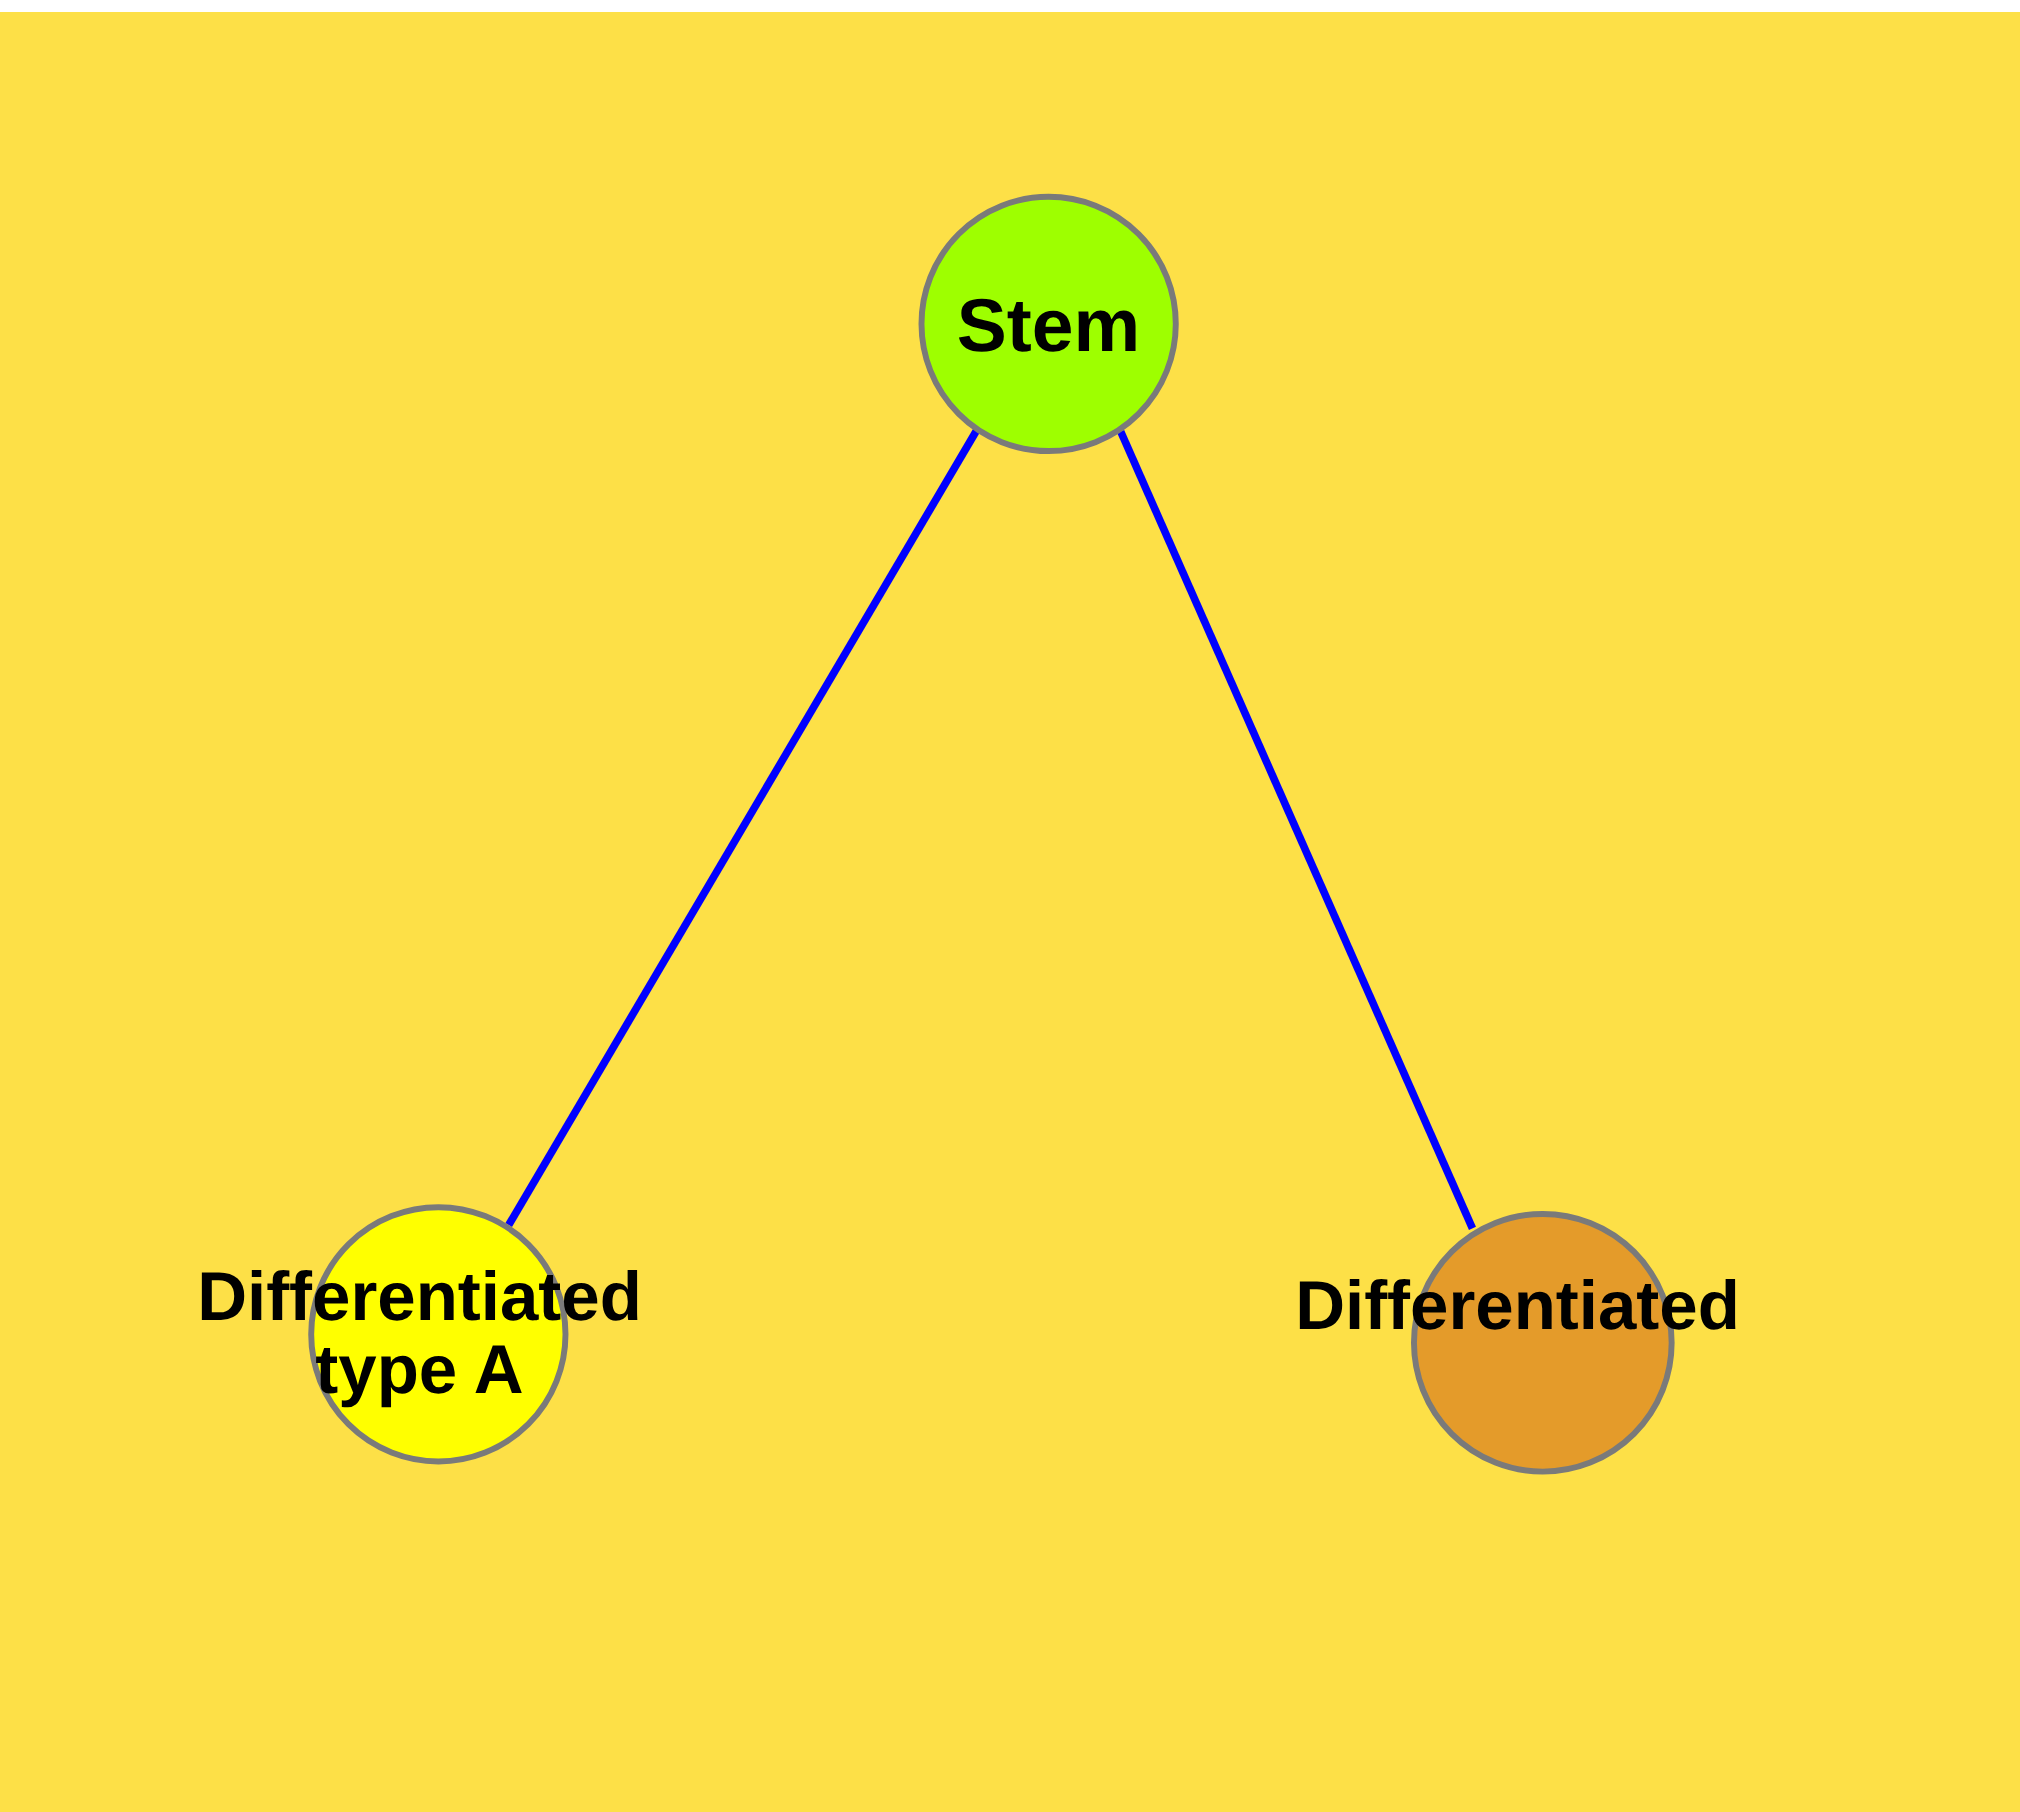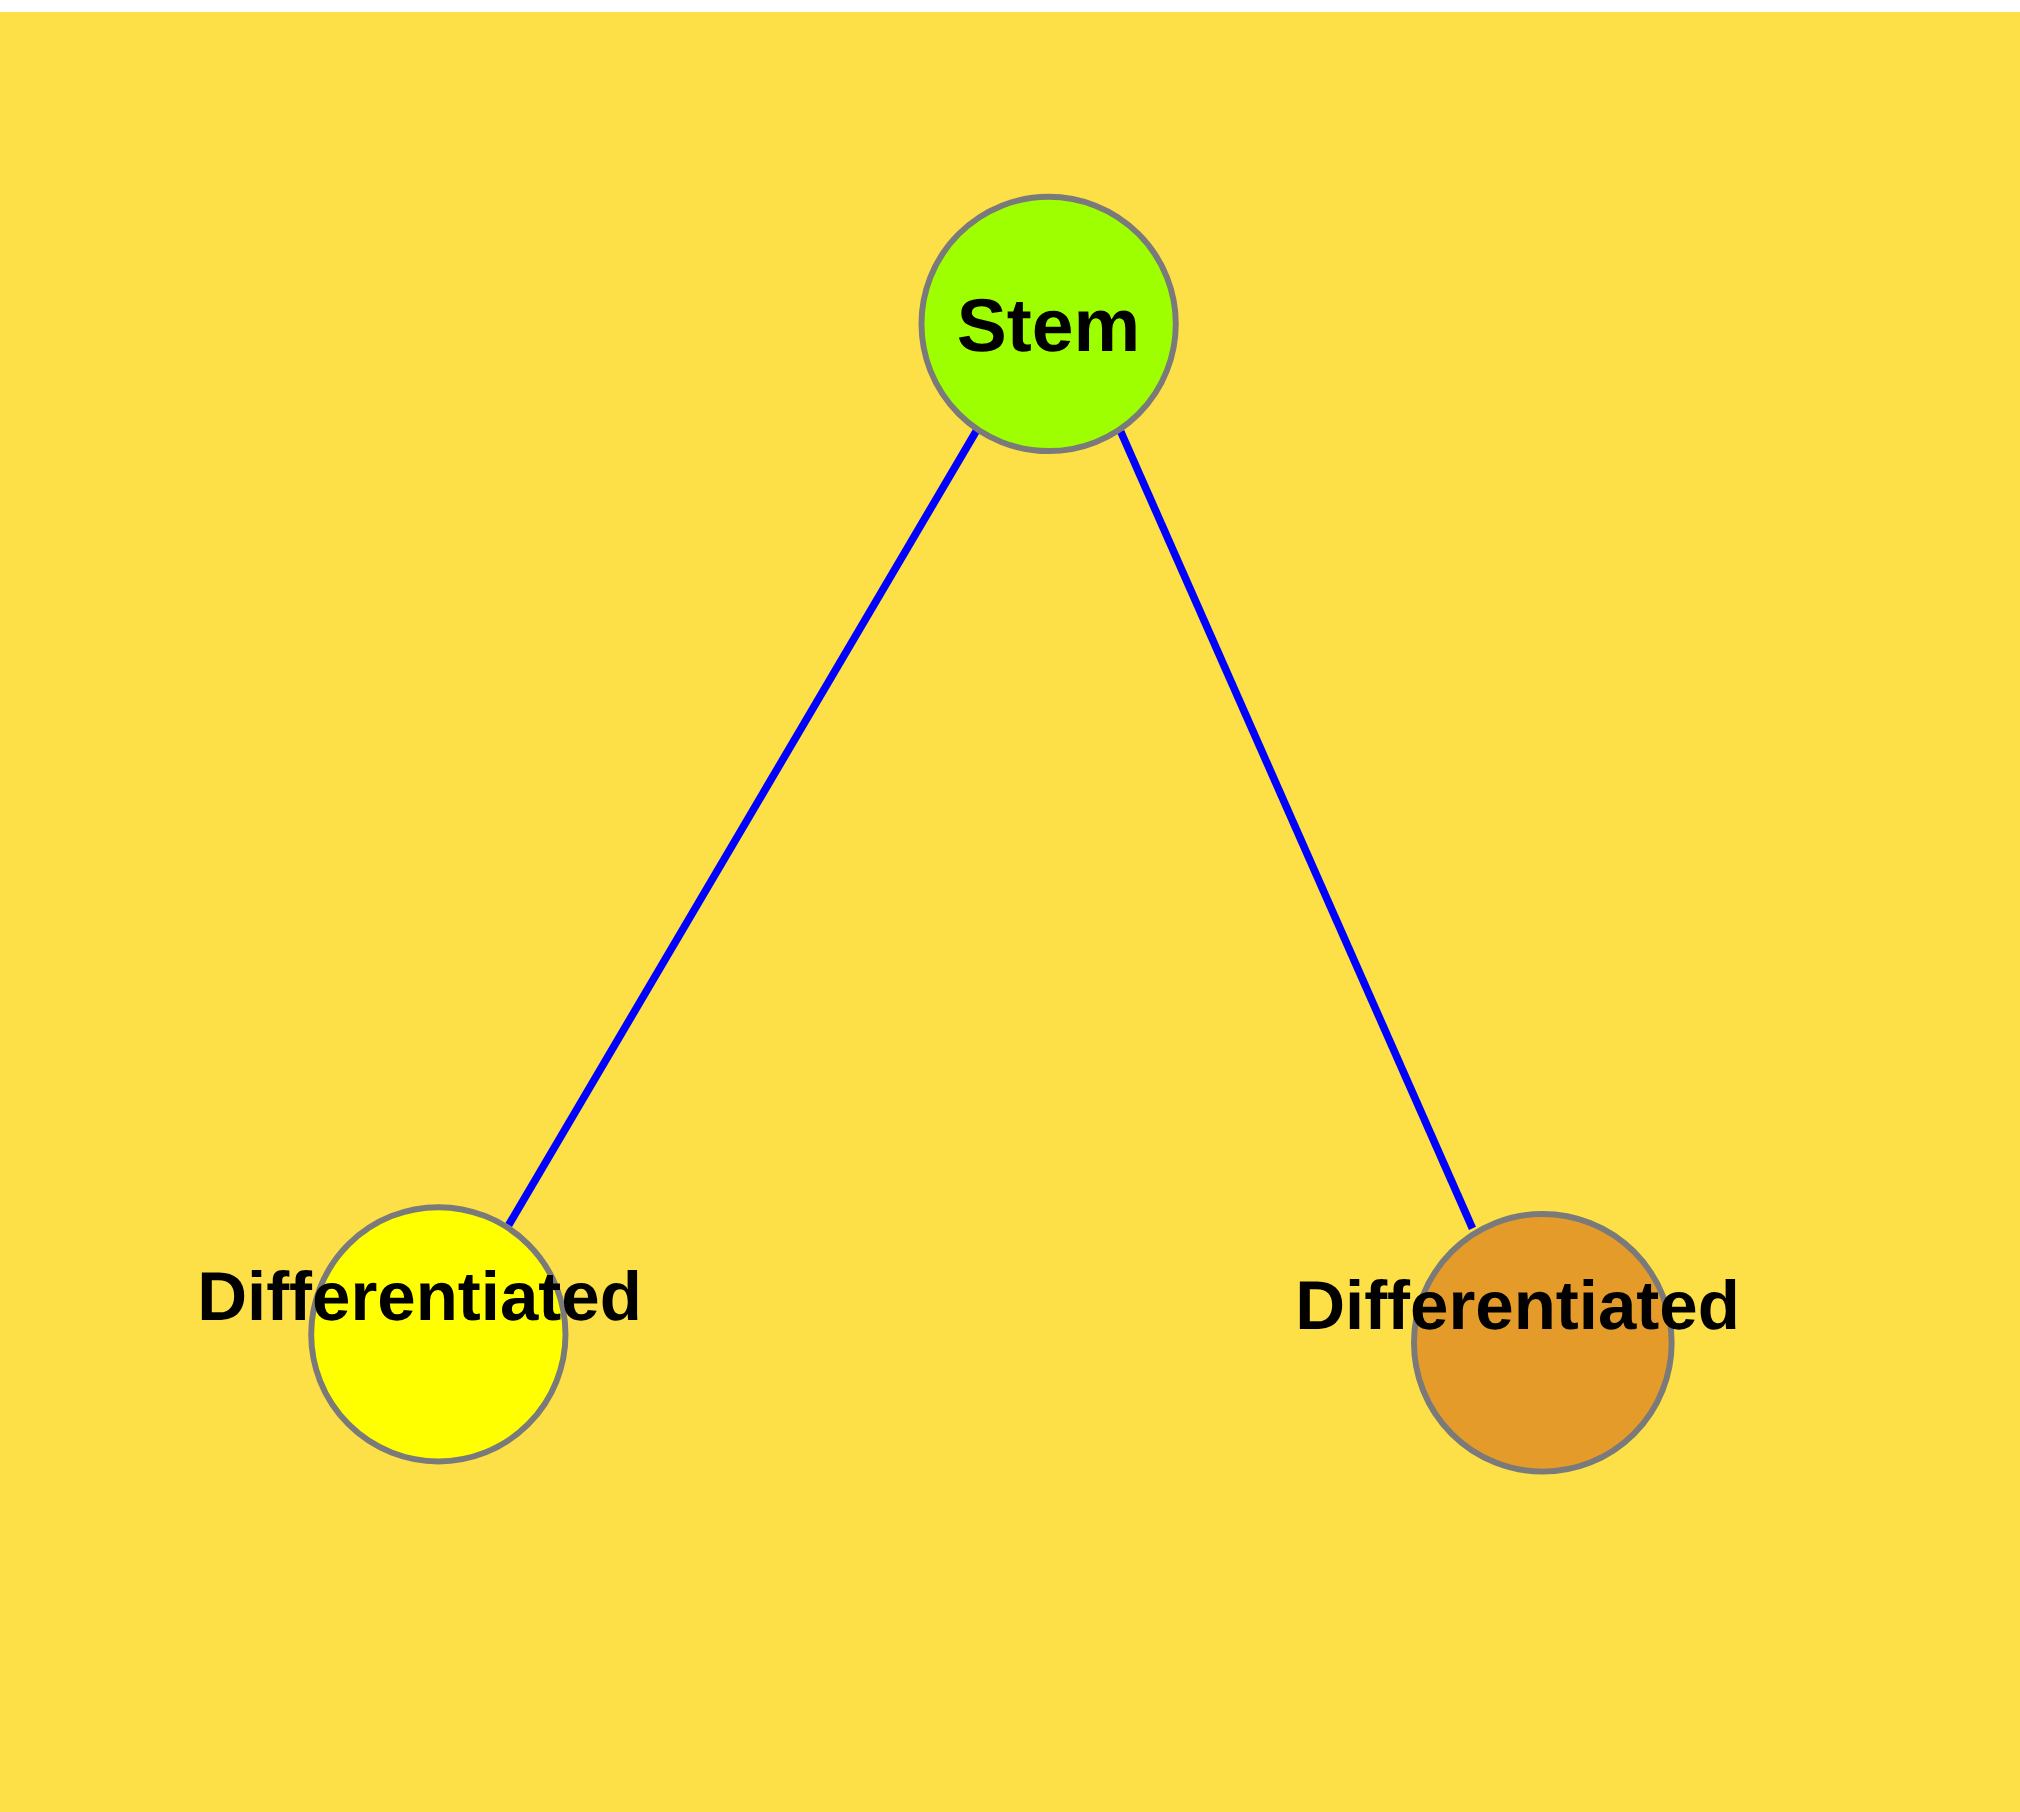--- a/index.html
+++ b/index.html
@@ -90,20 +90,21 @@
         <circle class="node-circle" cx="1820" cy="1570" r="152" fill="#e49b2a"></circle>
       </g>
     </svg>
 
     <div class="node-label" id="label-stem">
       <div>Stem</div>
     </div>
 
     <div class="node-label" id="label-diff-a">
       <div>Differentiated</div>
+      <div>type A</div>
     </div>
 
     <div class="node-label" id="label-diff-b">
       <div>Differentiated</div>
     </div>
 
   </div>
 </div>
 
 

